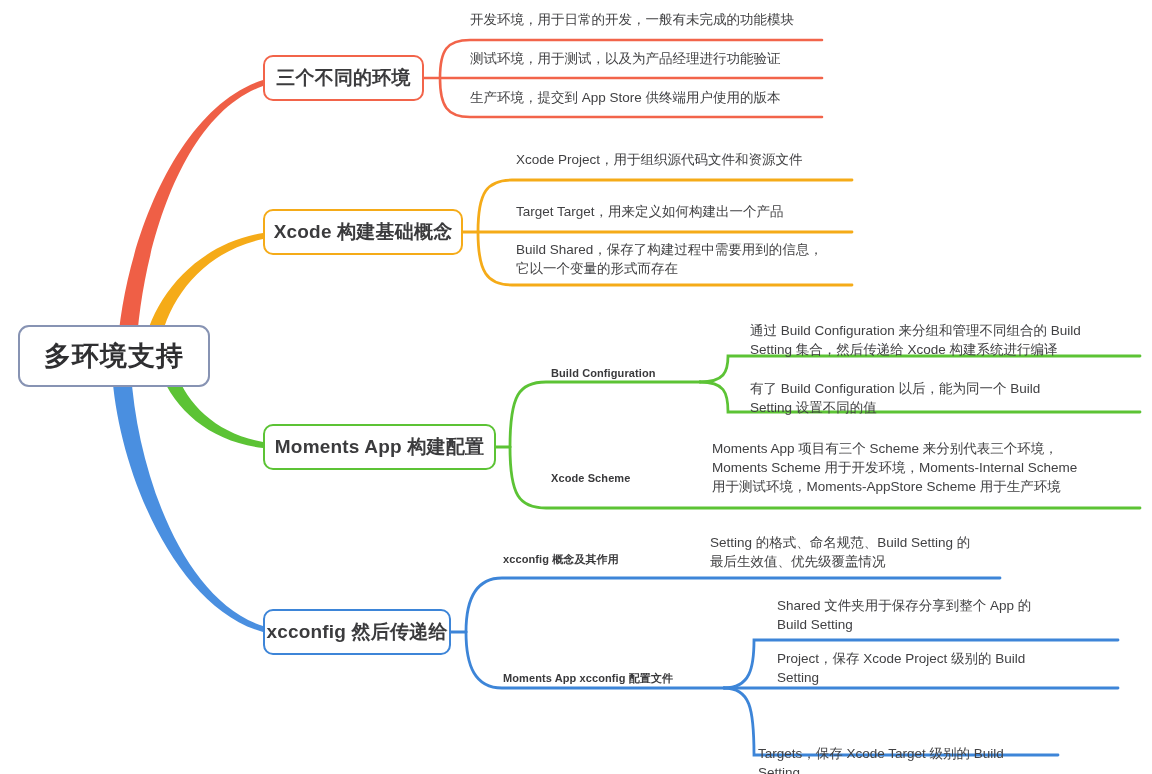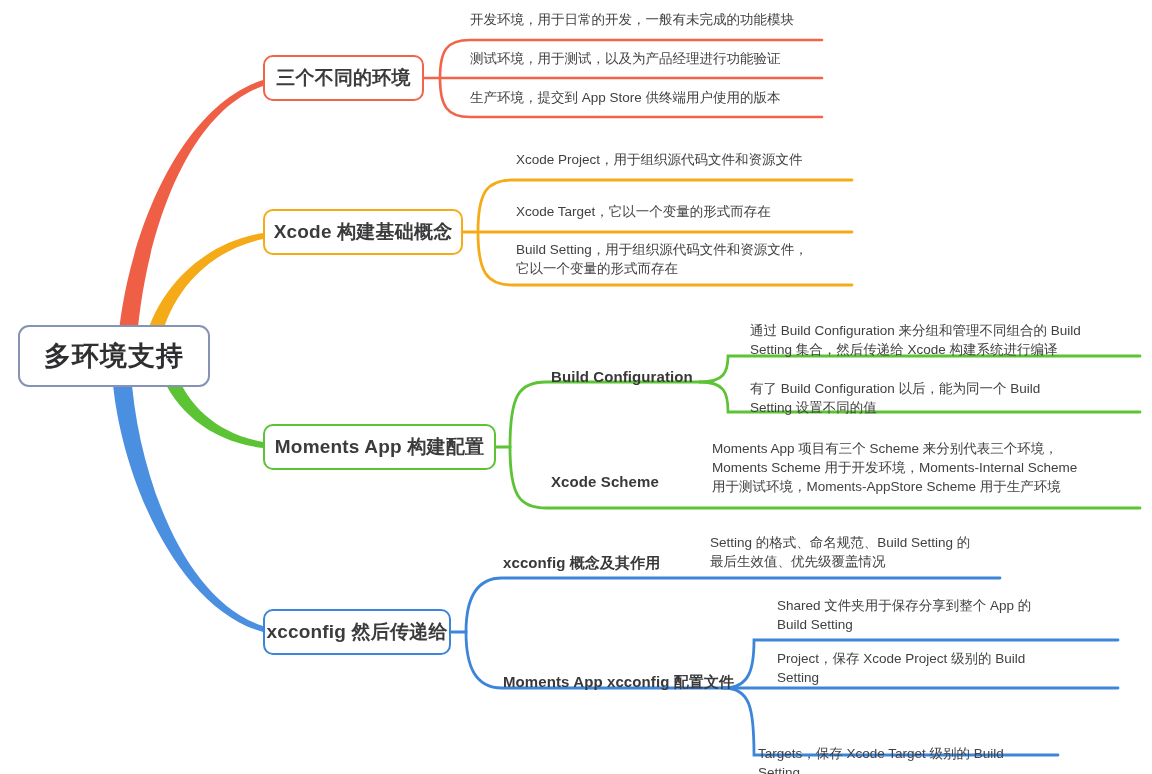--- a/index.html
+++ b/index.html
@@ -44,21 +44,21 @@
     position:absolute;
     color:#3c3c3e;
     line-height:1.42;
     white-space:pre-line;
   }
   .leaf{
     font-size:13.5px;
     color:#414143;
   }
   .mid{
-    font-size:15px;
+    font-size:11px;
     color:#39393b;
     font-weight:bold;
     letter-spacing:.1px;
   }
 </style>
 </head>
 <body>
 
 <div id="map">
 
@@ -115,22 +115,22 @@
     <span>多环境支持</span>
   </div>
   <div class="label leaf" style="left:470px;top:10px;">开发环境，用于日常的开发，一般有未完成的功能模块</div>
   <div class="label leaf" style="left:470px;top:88px;">生产环境，提交到 App Store 供终端用户使用的版本</div>
   <div class="label leaf" style="left:470px;top:49px;">测试环境，用于测试，以及为产品经理进行功能验证</div>
 
   <div class="node l1 orange" style="left:263px;top:209px;width:200px;height:46px;">
     <span>Xcode 构建基础概念</span>
   </div>
   <div class="label leaf" style="left:516px;top:150px;">Xcode Project，用于组织源代码文件和资源文件</div>
-  <div class="label leaf" style="left:516px;top:202px;">Xcode Target，它以一个变量的形式而存在</div>
-  <div class="label leaf" style="left:516px;top:240px;">Build Setting，用于组织源代码文件和资源文件，
+  <div class="label leaf" style="left:516px;top:202px;">Target Target，用来定义如何构建出一个产品</div>
+  <div class="label leaf" style="left:516px;top:240px;">Build Shared，保存了构建过程中需要用到的信息，
 它以一个变量的形式而存在</div>
 
   <div class="node l1 green" style="left:263px;top:424px;width:233px;height:46px;justify-content:center;">
     <span>Moments App 构建配置</span>
   </div>
   <div class="label mid" style="left:551px;top:366px;">Build Configuration</div>
   <div class="label mid" style="left:551px;top:471px;">Xcode Scheme</div>
   <div class="label leaf" style="left:750px;top:321px;">通过 Build Configuration 来分组和管理不同组合的 Build
 Setting 集合，然后传递给 Xcode 构建系统进行编译</div>
   <div class="label leaf" style="left:750px;top:379px;">有了 Build Configuration 以后，能为同一个 Build

